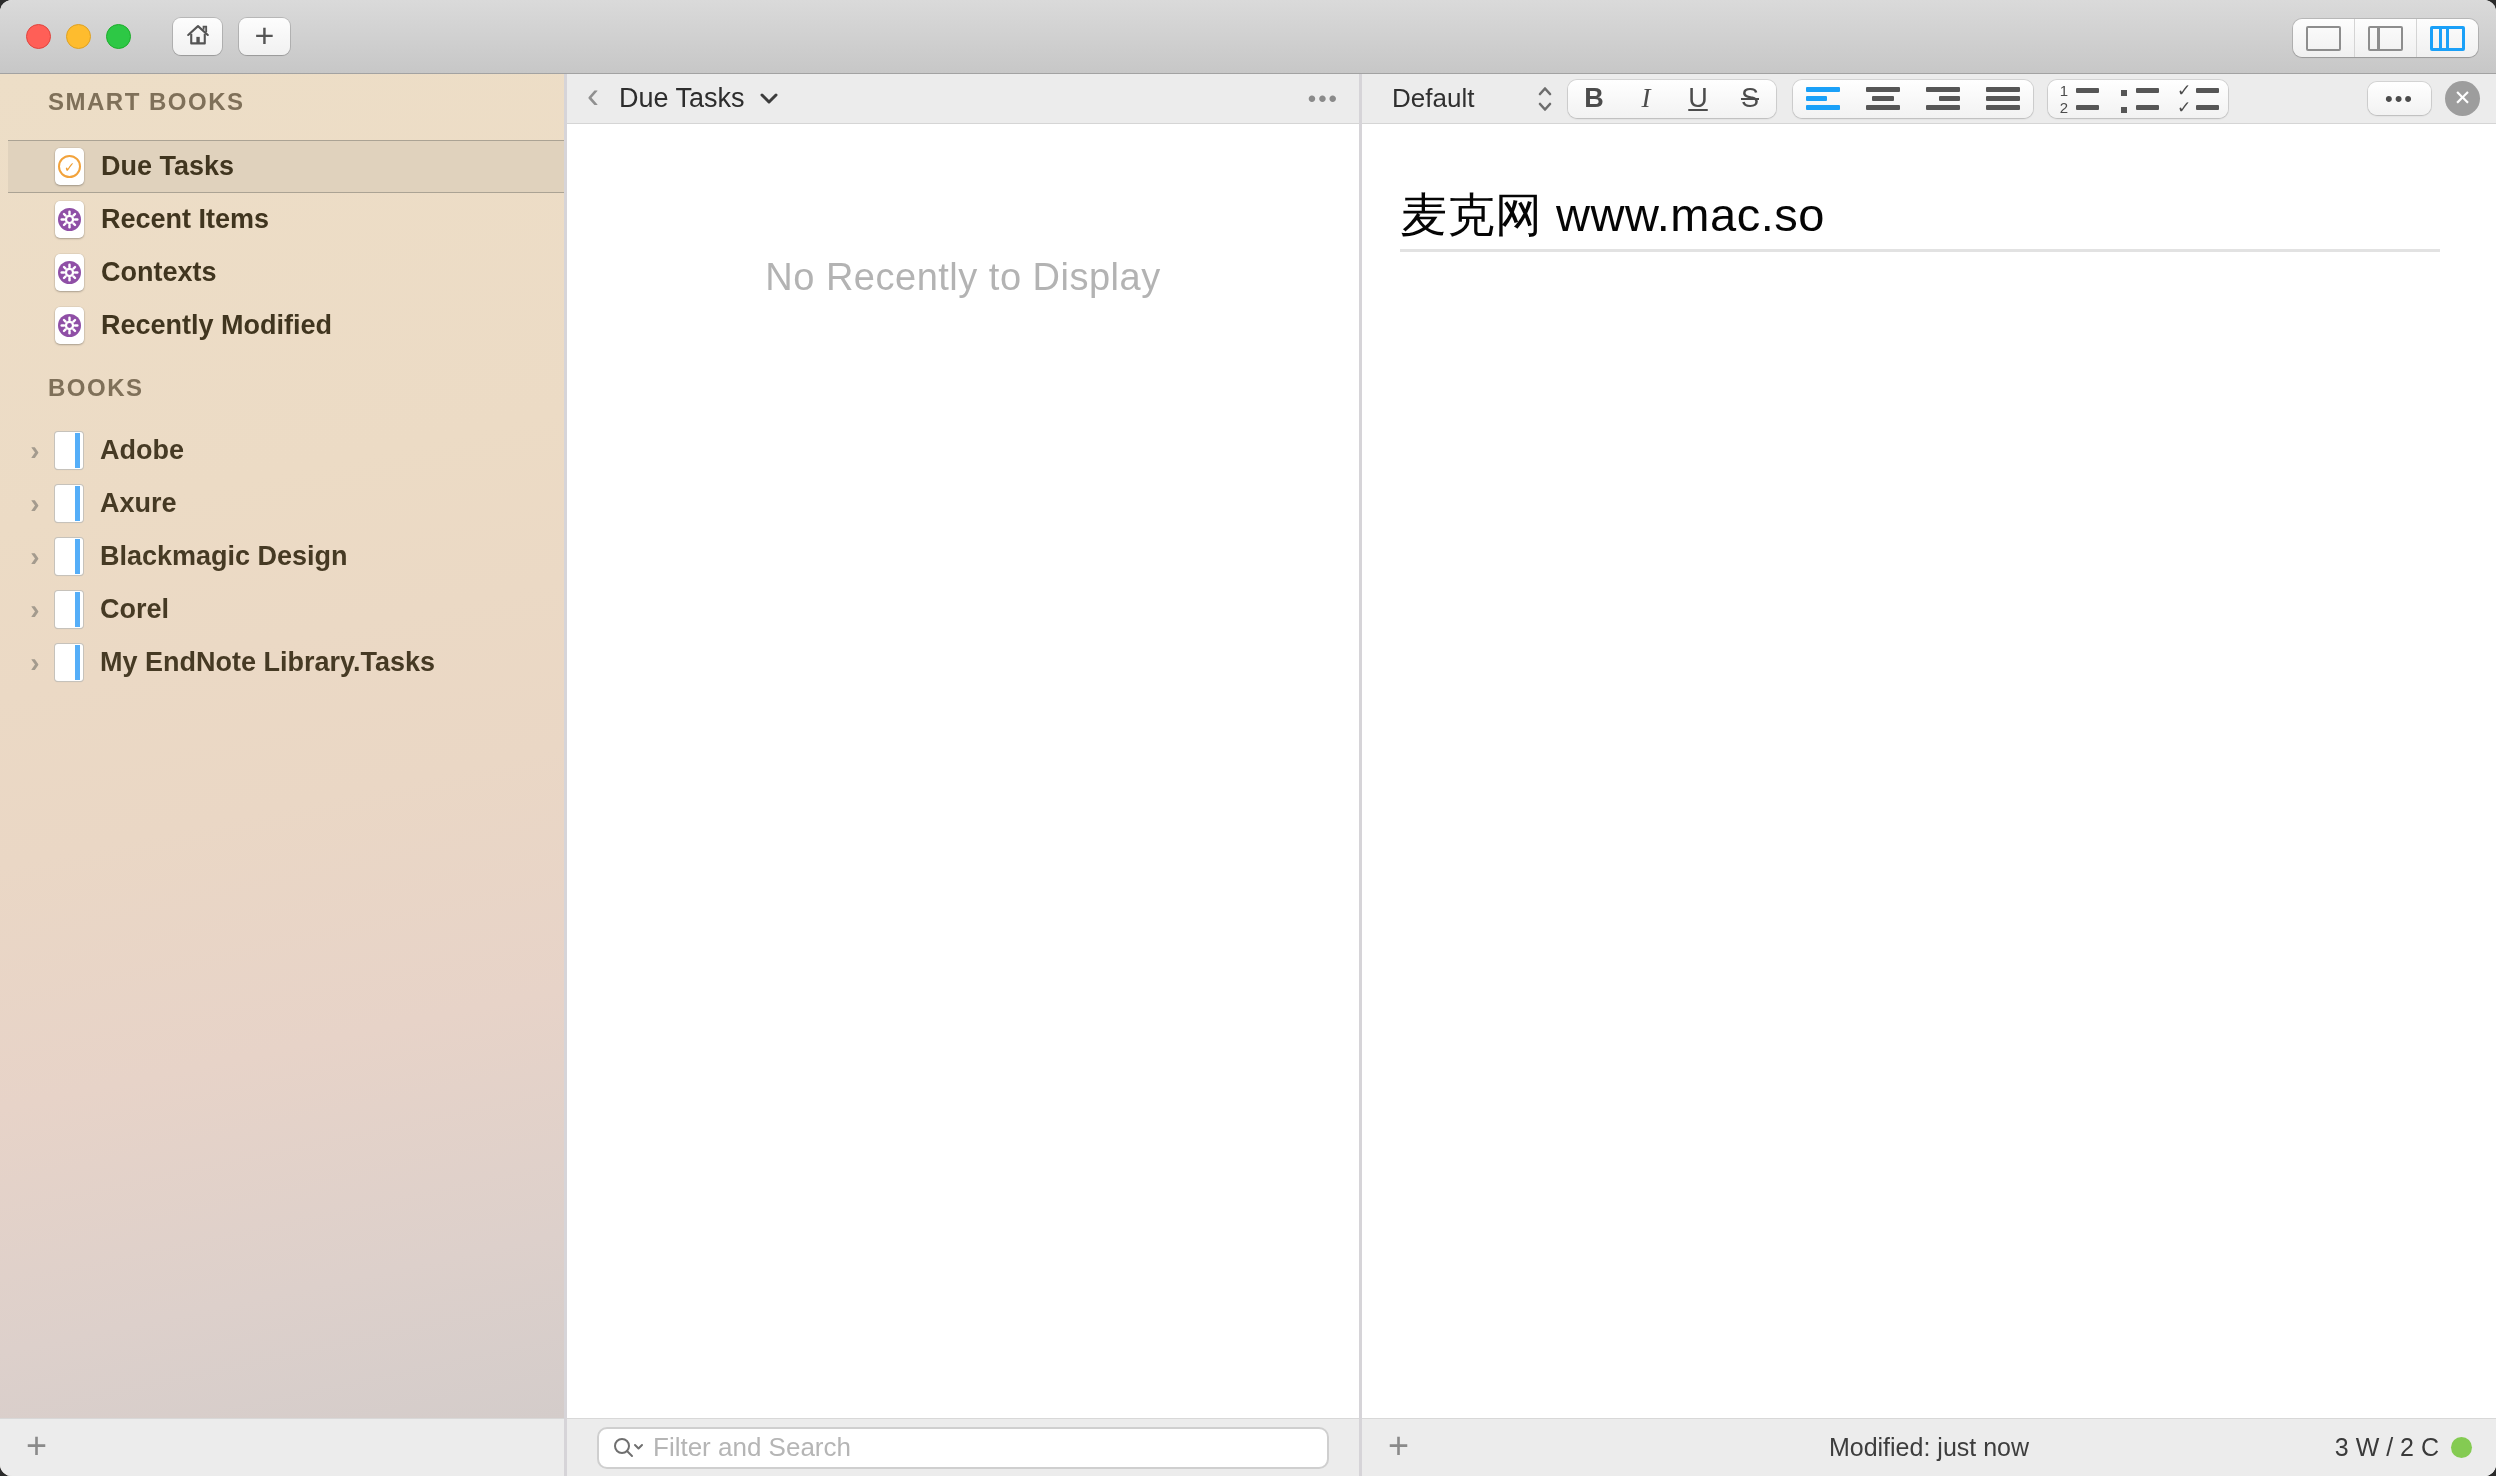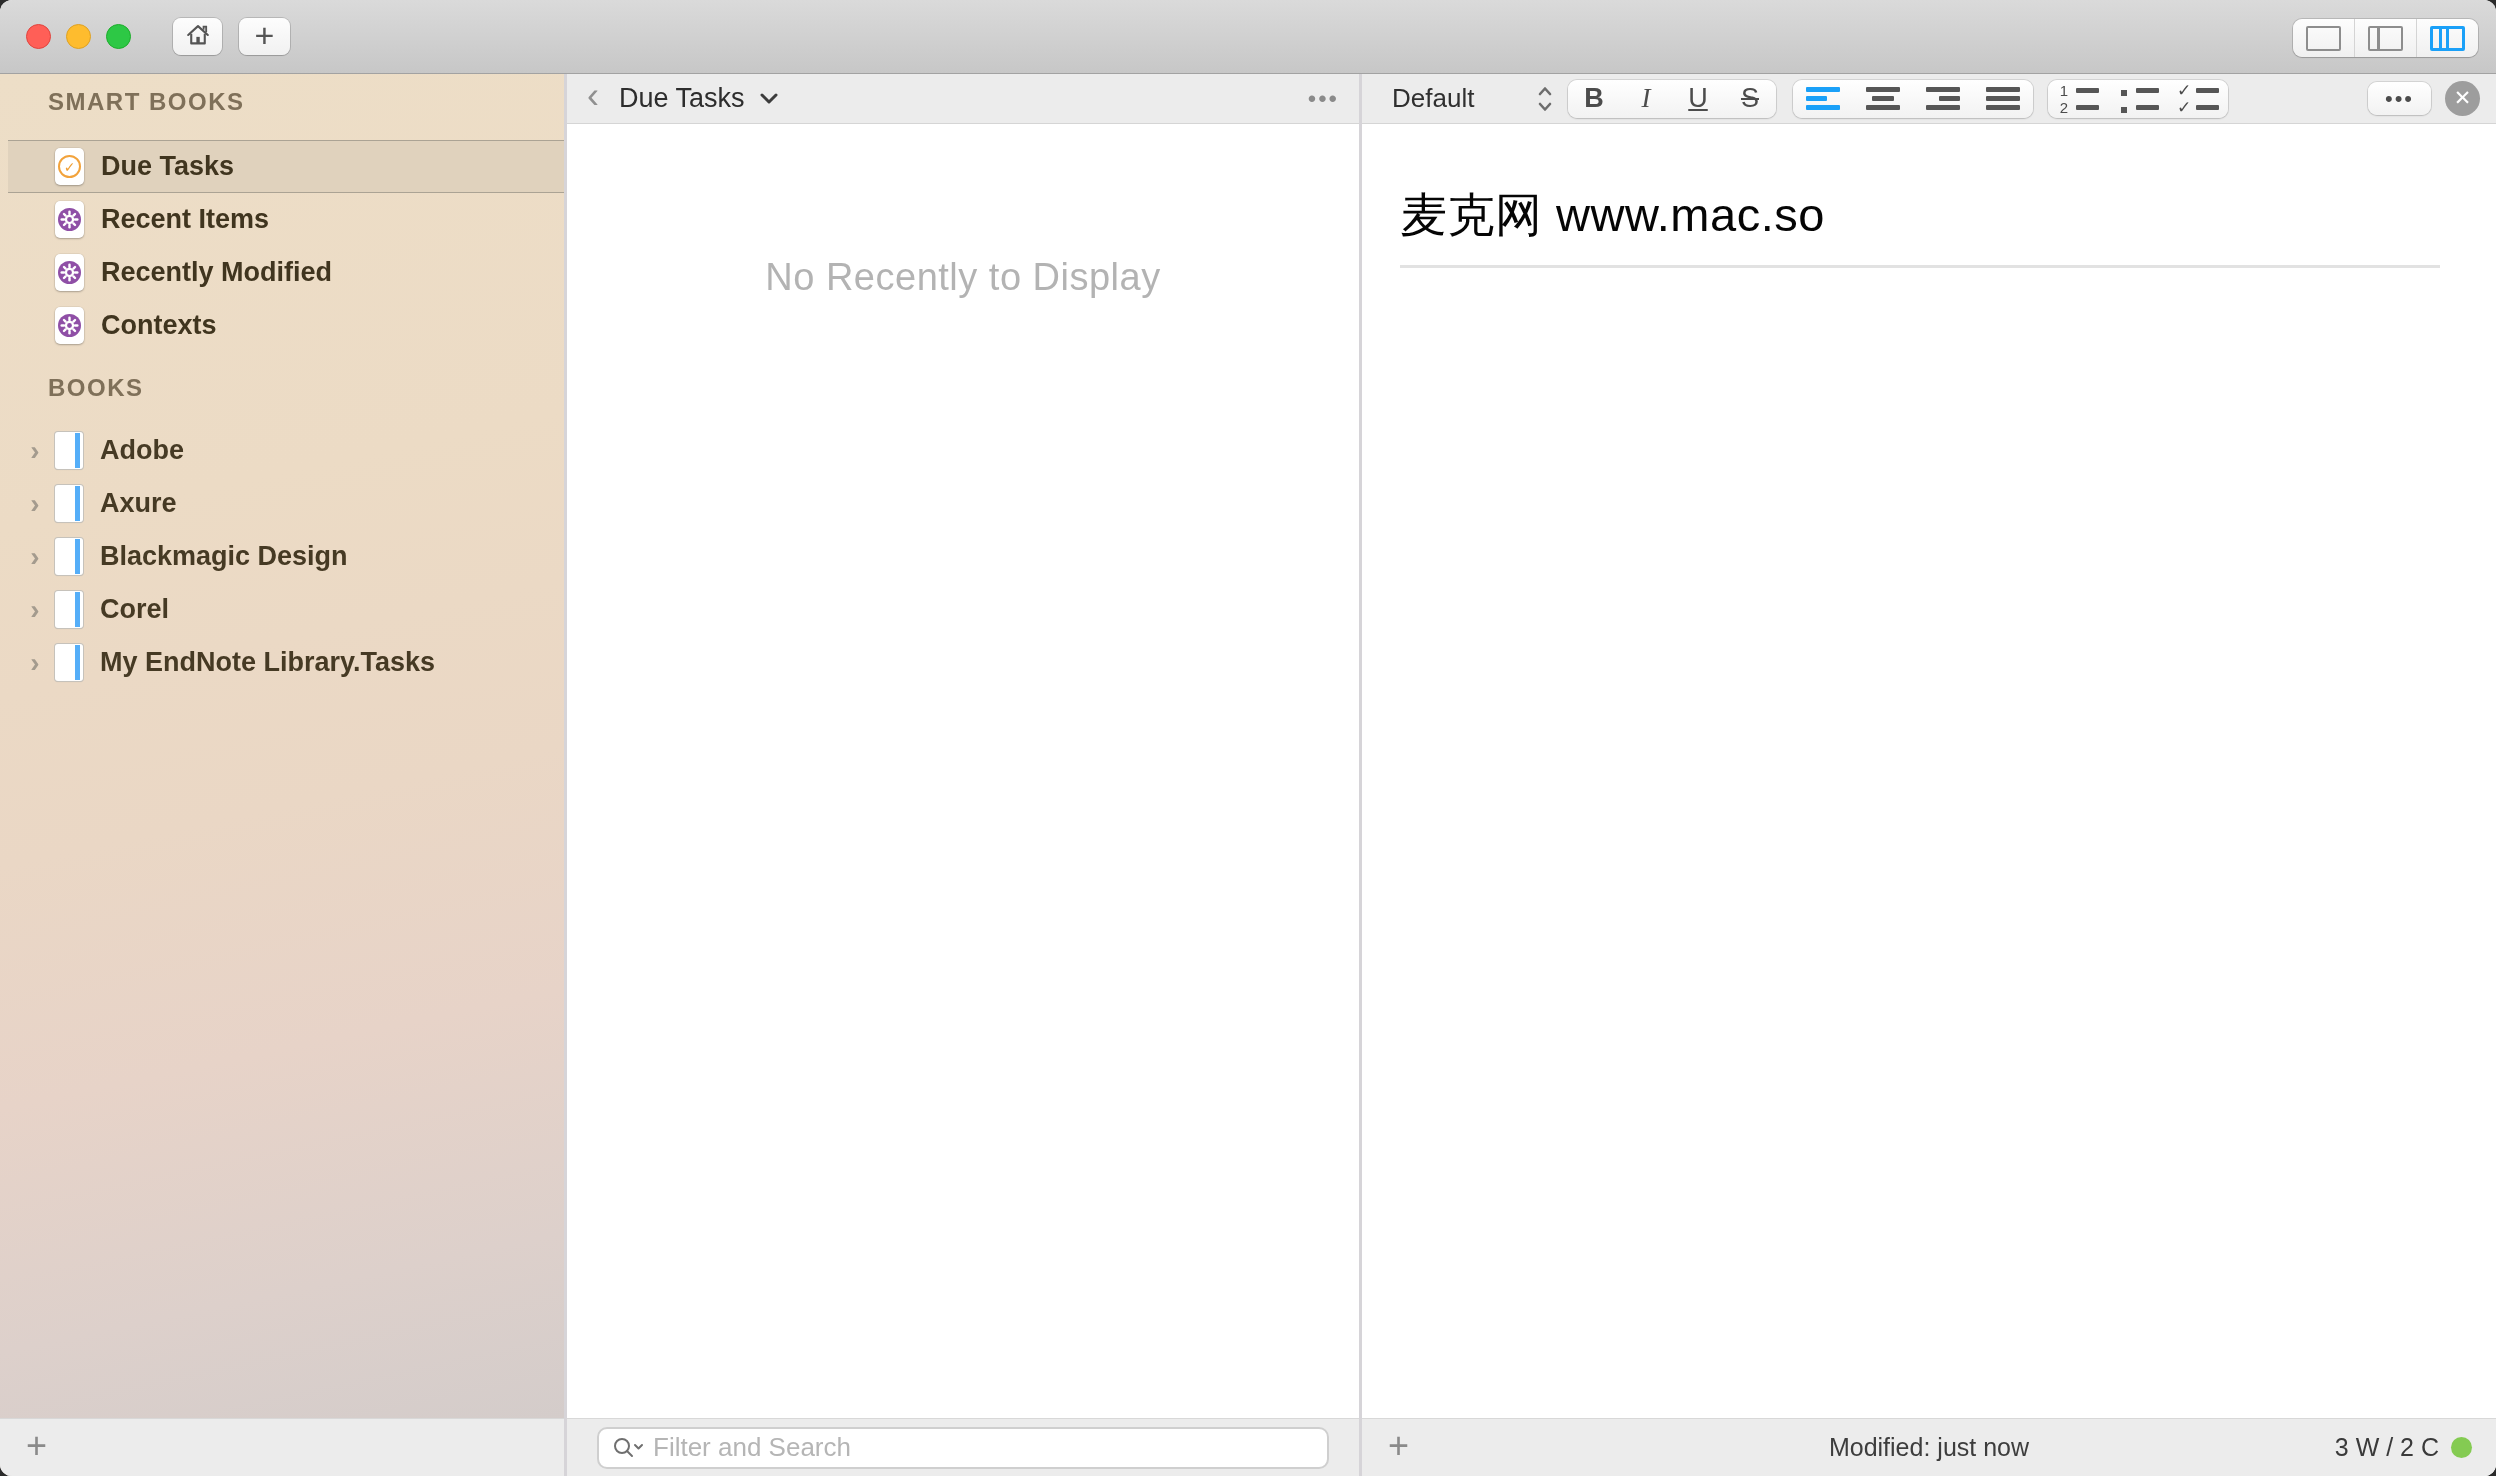--- a/index.html
+++ b/index.html
@@ -119,21 +119,21 @@
   .li-pre.bullet::before{content:"";display:inline-block;width:6px;height:6px;background:#565656;}
   .li-bar{width:23px;height:5px;background:#565656;border-radius:1px;}
   .more-btn{width:63px;height:33px;border:none;border-radius:9px;background:linear-gradient(#ffffff,#f2f2f2);
     box-shadow:0 0 0 1px rgba(0,0,0,0.10),0 1px 2px rgba(0,0,0,0.12);
     font-size:22px;letter-spacing:2px;color:#4c4c4c;cursor:pointer;}
   .close-circle{width:35px;height:35px;border:none;border-radius:50%;background:#9d9d9d;color:#fff;
     font-size:21px;font-weight:700;display:flex;align-items:center;justify-content:center;
     margin:0 16px 0 14px;cursor:pointer;padding-bottom:2px;}
   .editor-content{flex:1;background:#fff;}
   .note-title{font-size:47px;font-weight:500;color:#050505;margin:60px 56px 0 38px;
-    padding-bottom:18px;border-bottom:3px solid #e2e2e2;letter-spacing:0.5px;}
+    padding-bottom:2px;border-bottom:3px solid #e2e2e2;letter-spacing:0.5px;}
   .statusbar .modified{position:absolute;left:0;right:0;text-align:center;font-size:25px;color:#3d3d3d;}
   .right-status{position:absolute;right:24px;display:flex;align-items:center;gap:12px;font-size:25px;color:#3a3a3a;}
   .green-dot{width:21px;height:21px;border-radius:50%;background:var(--saved-green);display:inline-block;}
 </style>
 </head>
 <body>
 
 <div class="window">
 
   <header class="titlebar">
@@ -218,41 +218,41 @@
                   <line x1="10" y1="14.8" x2="10" y2="16.8"></line>
                 <line x1="3.2" y1="10" x2="5.2" y2="10"></line>
                   <line x1="14.8" y1="10" x2="16.8" y2="10"></line>
                 <line x1="5.2" y1="5.2" x2="6.6" y2="6.6"></line>
                   <line x1="13.4" y1="13.4" x2="14.8" y2="14.8"></line>
                 <line x1="14.8" y1="5.2" x2="13.4" y2="6.6"></line>
                   <line x1="6.6" y1="13.4" x2="5.2" y2="14.8"></line>
               </g>
             </svg>
           </span>
-          <span class="label">Recently Modified</span>
+          <span class="label">Contexts</span>
         </div>
 
         <div class="sb-row smart">
           <span class="page-ico">
             <svg width="23" height="23" viewBox="0 0 20 20">
               <circle cx="10" cy="10" r="10" fill="#8f4fa6"></circle>
               <circle cx="10" cy="10" r="3.1" fill="none" stroke="#fff" stroke-width="2"></circle>
               <g stroke="#fff" stroke-width="2.1" stroke-linecap="round">
                 <line x1="10" y1="3.2" x2="10" y2="5.2"></line>
                   <line x1="10" y1="14.8" x2="10" y2="16.8"></line>
                 <line x1="3.2" y1="10" x2="5.2" y2="10"></line>
                   <line x1="14.8" y1="10" x2="16.8" y2="10"></line>
                 <line x1="5.2" y1="5.2" x2="6.6" y2="6.6"></line>
                   <line x1="13.4" y1="13.4" x2="14.8" y2="14.8"></line>
                 <line x1="14.8" y1="5.2" x2="13.4" y2="6.6"></line>
                   <line x1="6.6" y1="13.4" x2="5.2" y2="14.8"></line>
               </g>
             </svg>
           </span>
-          <span class="label">Contexts</span>
+          <span class="label">Recently Modified</span>
         </div>
 
         <div class="sb-header books">BOOKS</div>
 
         <div class="sb-row book-row">
           <span class="disclosure">›</span>
           <span class="book-ico"></span>
           <span class="label">Adobe</span>
         </div>
         <div class="sb-row book-row">

